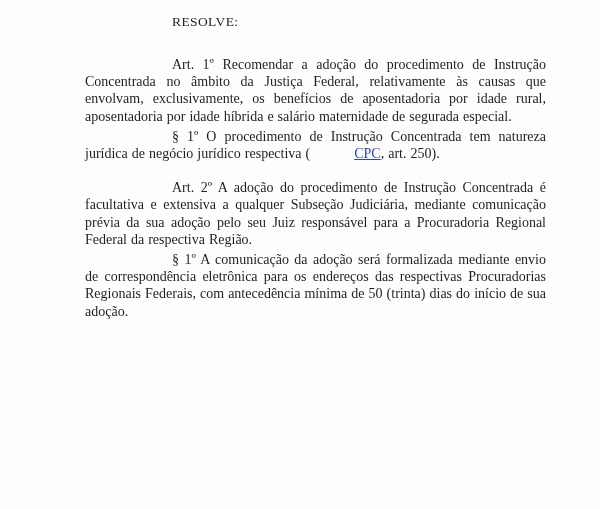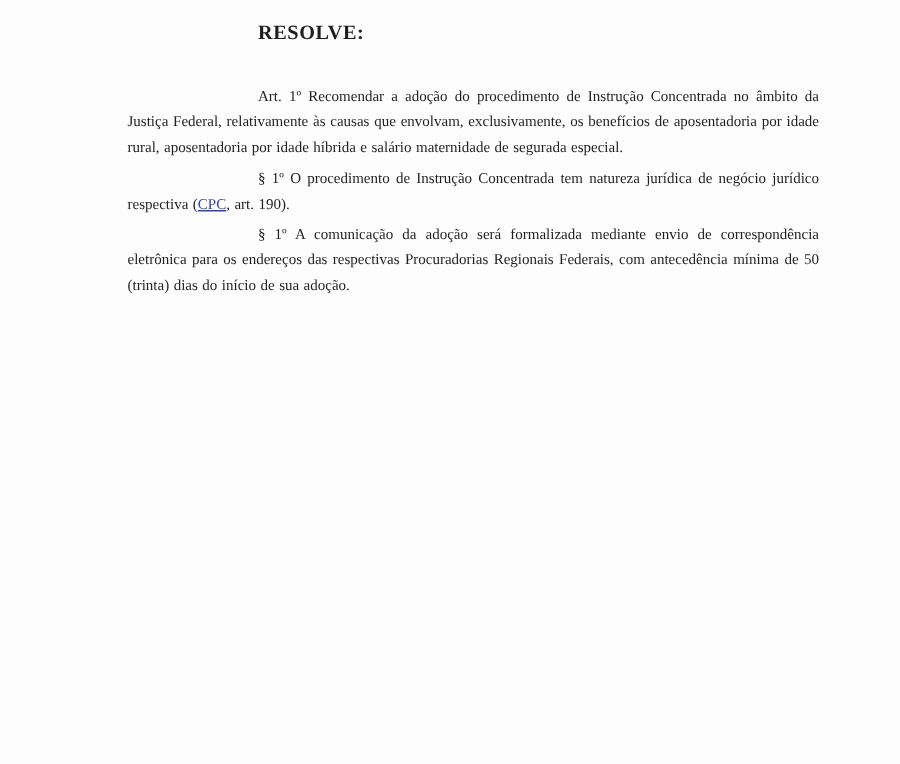--- a/index.html
+++ b/index.html
@@ -13,52 +13,54 @@
     height: 509px;
     box-sizing: border-box;
     background: var(--page-bg, #fdfdfd);
     color: var(--text-color, #1f1f1f);
     font-family: "Liberation Serif", serif;
     padding: 13px 54px 0 85px;
     overflow: hidden;
   }
   .doc-title {
     font-size: 13.5px;
-    font-weight: bold;
+    font-weight: normal;
     letter-spacing: 0.4px;
     margin: 0 0 26px 87px;
     line-height: 17px;
   }
   p.para {
     margin: 0 0 3px 0;
-    font-size: 10px;
+    font-size: 14px;
     line-height: 17.2px;
     text-align: justify;
     text-indent: 87px;
     word-spacing: 0.5px;
   }
   p.para.gap-before {
     margin-top: 17px;
   }
   a.doc-link {
     color: var(--link-color, #2e44ad);
     text-decoration: underline;
     cursor: pointer;
+    margin-left: 44px;
   }
 </style>
 </head>
 <body>
 
 <div class="page">
 
   <h1 class="doc-title">RESOLVE:</h1>
 
   <p class="para">Art. 1º Recomendar a adoção do procedimento de Instrução Concentrada no âmbito da Justiça Federal, relativamente às causas que envolvam, exclusivamente, os benefícios de aposentadoria por idade rural, aposentadoria por idade híbrida e salário maternidade de segurada especial.</p>
 
-  <p class="para"><span>§ 1º O procedimento de Instrução Concentrada tem natureza jurídica de negócio jurídico respectiva (</span><a class="doc-link">CPC</a><span>, art. 190).</span></p>
+  <p class="para"><span>§ 1º O procedimento de Instrução Concentrada tem natureza jurídica de negócio jurídico respectiva (</span><a class="doc-link">CPC</a><span>, art. 250).</span></p>
 
 
 
+  <p class="para gap-before">Art. 2º A adoção do procedimento de Instrução Concentrada é facultativa e extensiva a qualquer Subseção Judiciária, mediante comunicação prévia da sua adoção pelo seu Juiz responsável para a Procuradoria Regional Federal da respectiva Região.</p>
 
   <p class="para">§ 1º A comunicação da adoção será formalizada mediante envio de correspondência eletrônica para os endereços das respectivas Procuradorias Regionais Federais, com antecedência mínima de 50 (trinta) dias do início de sua adoção.</p>
 
 
 </div>
 
 </body></html>

